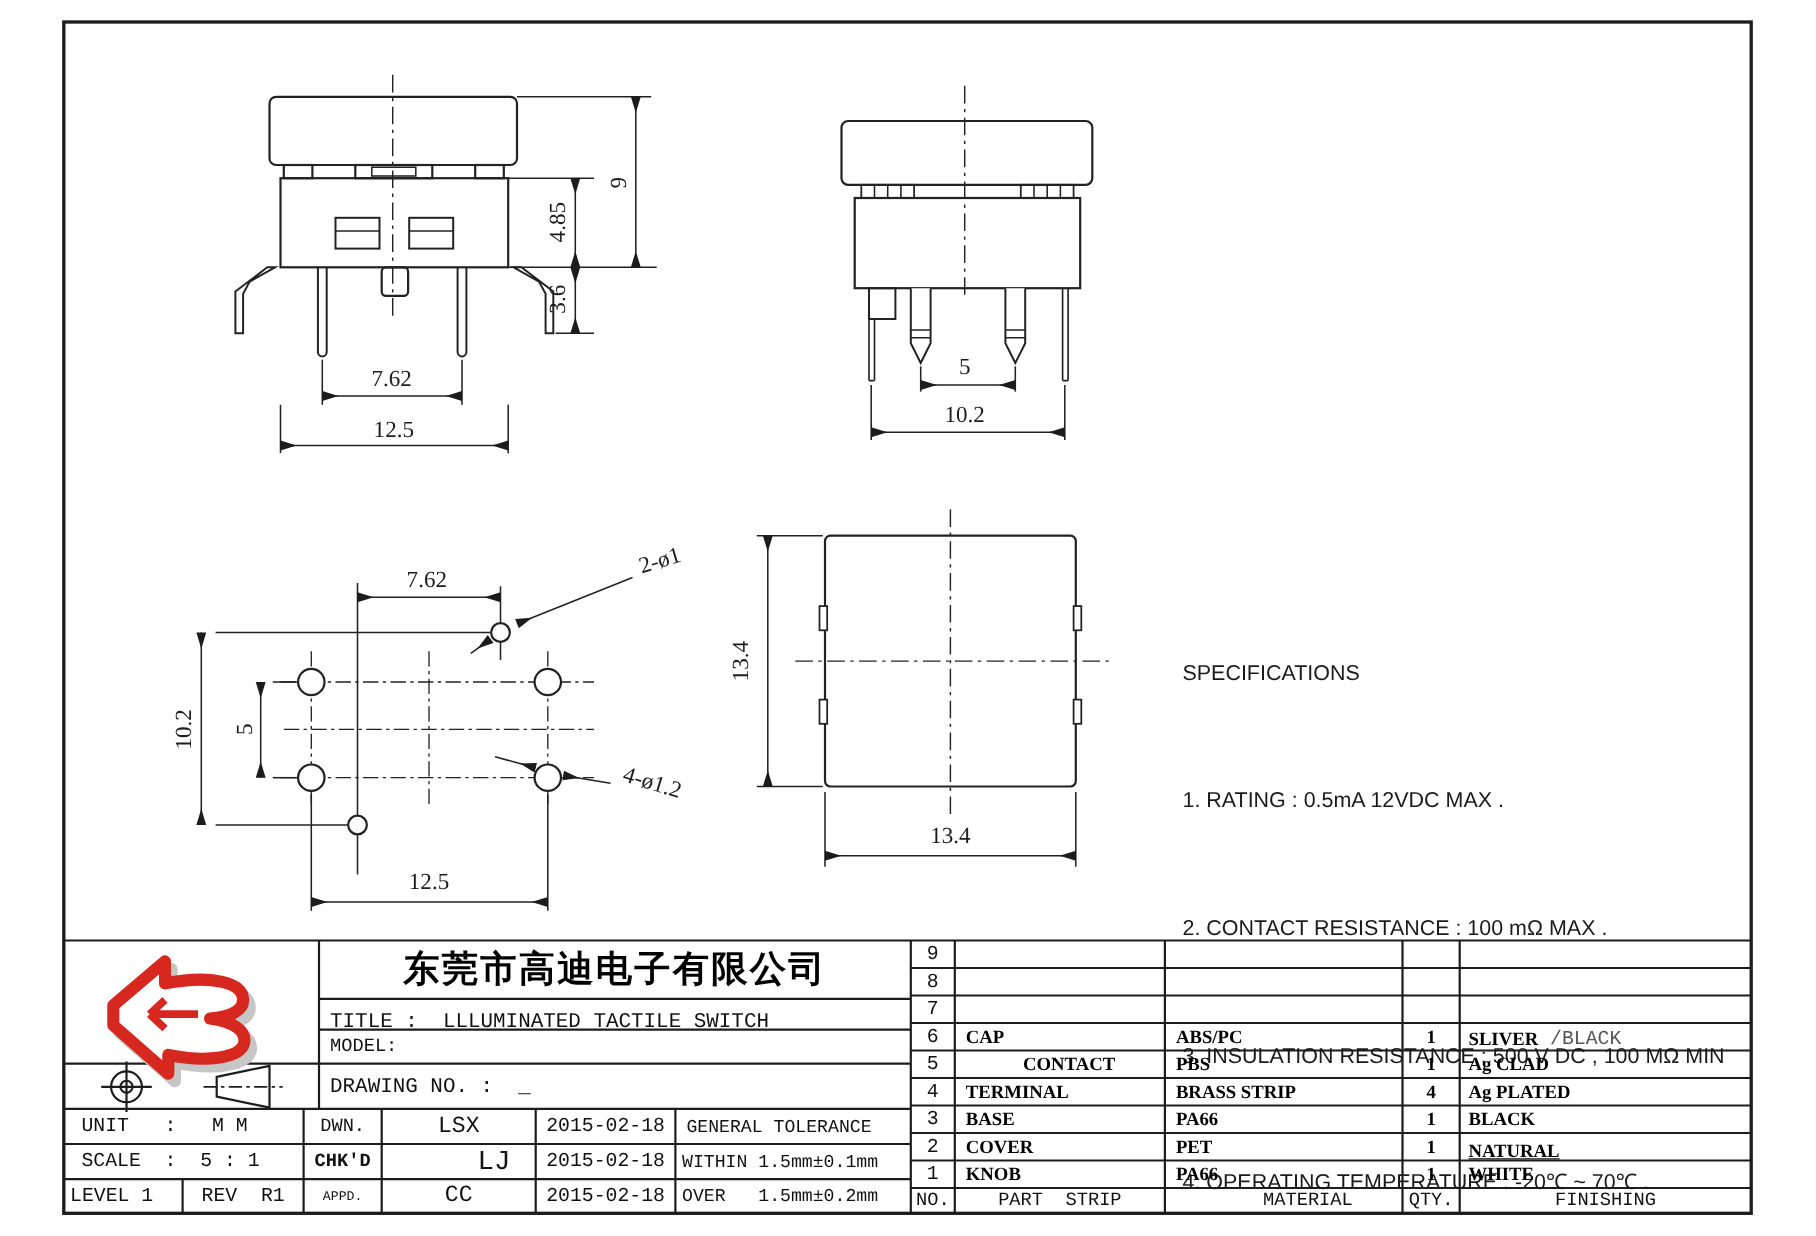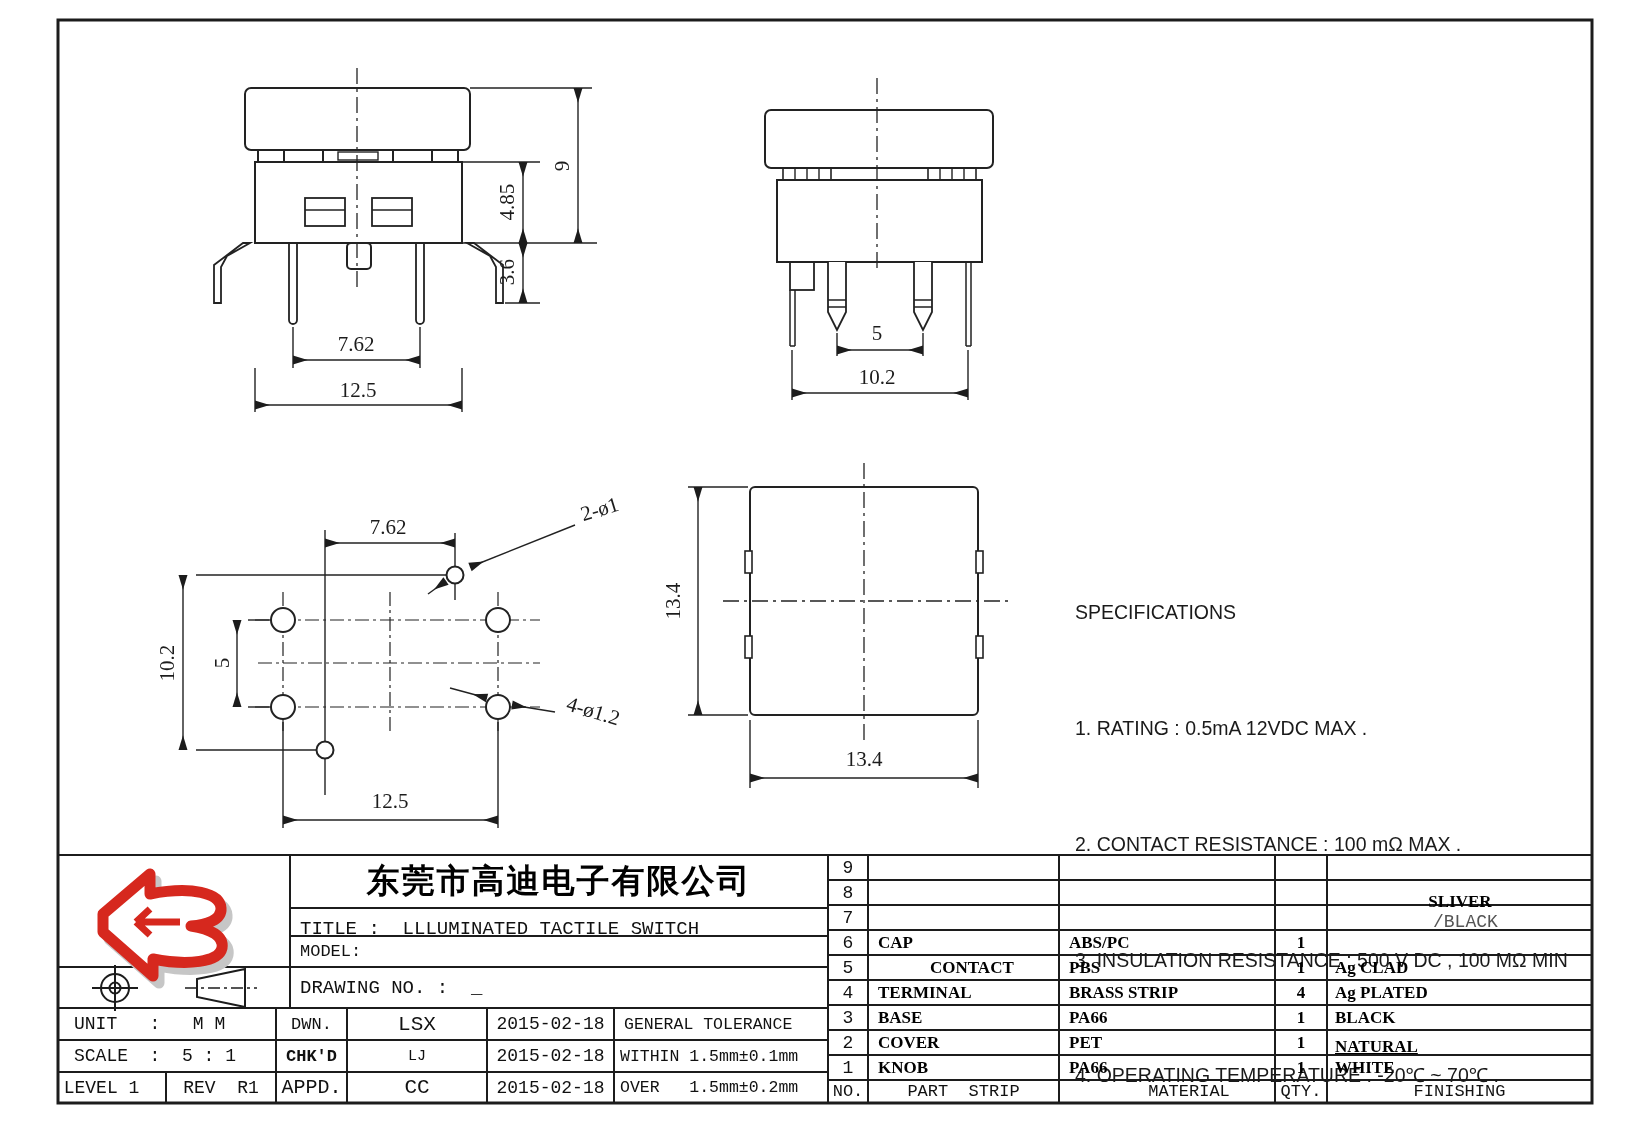--- a/index.html
+++ b/index.html
@@ -261,45 +261,45 @@
   <div class="abs cad vmid" style="left:300px;top:936px;width:520px;height:31px;font-size:17px;">MODEL:</div>
   <div class="abs cad pre vmid" style="left:300px;top:968px;width:520px;height:40px;font-size:19px;">DRAWING NO. :  _</div>
 
   <div class="abs cad pre vmid" style="left:74px;top:1008px;width:200px;height:32px;font-size:18px;">UNIT   :   M M</div>
   <div class="abs cad pre vmid" style="left:74px;top:1040px;width:200px;height:32px;font-size:18px;">SCALE  :  5 : 1</div>
   <div class="abs cad vmidc" style="left:58px;top:1072px;width:87px;height:31px;font-size:18px;">LEVEL 1</div>
   <div class="abs cad pre vmidc" style="left:166px;top:1072px;width:110px;height:31px;font-size:18px;">REV  R1</div>
 
   <div class="abs cad vmidc" style="left:276px;top:1008px;width:71px;height:32px;font-size:17px;">DWN.</div>
   <div class="abs cad vmidc" style="left:276px;top:1040px;width:71px;height:32px;font-size:17px;font-weight:bold;">CHK'D</div>
-  <div class="abs cad vmidc" style="left:276px;top:1072px;width:71px;height:31px;font-size:20px;">APPD.</div>
+  <div class="abs cad vmidc" style="left:276px;top:1072px;width:71px;height:31px;font-size:12px;">APPD.</div>
 
   <div class="abs cad vmidc" style="left:347px;top:1008px;width:140px;height:32px;font-size:21px;">LSX</div>
-  <div class="abs cad vmidc" style="left:347px;top:1040px;width:140px;height:32px;font-size:15px;">LJ</div>
+  <div class="abs cad vmidc" style="left:347px;top:1040px;width:140px;height:32px;font-size:25px;padding-left:32px;">LJ</div>
   <div class="abs cad vmidc" style="left:347px;top:1072px;width:140px;height:31px;font-size:21px;">CC</div>
 
   <div class="abs cad vmidc" style="left:487px;top:1008px;width:127px;height:32px;font-size:18px;">2015-02-18</div>
   <div class="abs cad vmidc" style="left:487px;top:1040px;width:127px;height:32px;font-size:18px;">2015-02-18</div>
   <div class="abs cad vmidc" style="left:487px;top:1072px;width:127px;height:31px;font-size:18px;">2015-02-18</div>
 
   <div class="abs cad vmid" style="left:624px;top:1008px;width:200px;height:32px;font-size:16.5px;">GENERAL TOLERANCE</div>
   <div class="abs cad pre vmid" style="left:620px;top:1040px;width:206px;height:32px;font-size:16.5px;">WITHIN 1.5mm±0.1mm</div>
   <div class="abs cad pre vmid" style="left:620px;top:1072px;width:206px;height:31px;font-size:16.5px;">OVER   1.5mm±0.2mm</div>
 
   <div class="abs cad vmidc" style="left:828px;top:855px;width:40px;height:25px;font-size:18px;">9</div>
 
   <div class="abs cad vmidc" style="left:828px;top:880px;width:40px;height:25px;font-size:18px;">8</div>
 
   <div class="abs cad vmidc" style="left:828px;top:905px;width:40px;height:25px;font-size:18px;">7</div>
 
   <div class="abs cad vmidc" style="left:828px;top:930px;width:40px;height:25px;font-size:18px;">6</div>
   <div class="abs serifb vmid" style="left:878px;top:930px;width:175px;height:25px;font-size:17px;">CAP</div>
   <div class="abs serifb vmid" style="left:1069px;top:930px;width:200px;height:25px;font-size:17px;">ABS/PC</div>
   <div class="abs serifb vmidc" style="left:1275px;top:930px;width:52px;height:25px;font-size:17px;">1</div>
-  <div class="abs vmid" style="left:1335px;top:892px;width:250px;height:25px;flex-direction:column;">
+  <div class="abs vmid" style="left:1335px;top:932px;width:250px;height:25px;">
     <span class="serifb" style="font-size:17px;">SLIVER</span>
       <span class="cad pre" style="font-size:18px;color:#555;"> /BLACK</span>
   </div>
 
   <div class="abs cad vmidc" style="left:828px;top:955px;width:40px;height:25px;font-size:18px;">5</div>
   <div class="abs serifb vmid" style="left:930px;top:955px;width:175px;height:25px;font-size:17px;">CONTACT</div>
   <div class="abs serifb vmid" style="left:1069px;top:955px;width:200px;height:25px;font-size:17px;">PBS</div>
   <div class="abs serifb vmidc" style="left:1275px;top:955px;width:52px;height:25px;font-size:17px;">1</div>
   <div class="abs serifb vmid" style="left:1335px;top:955px;width:250px;height:25px;font-size:17px;">Ag CLAD</div>
 

